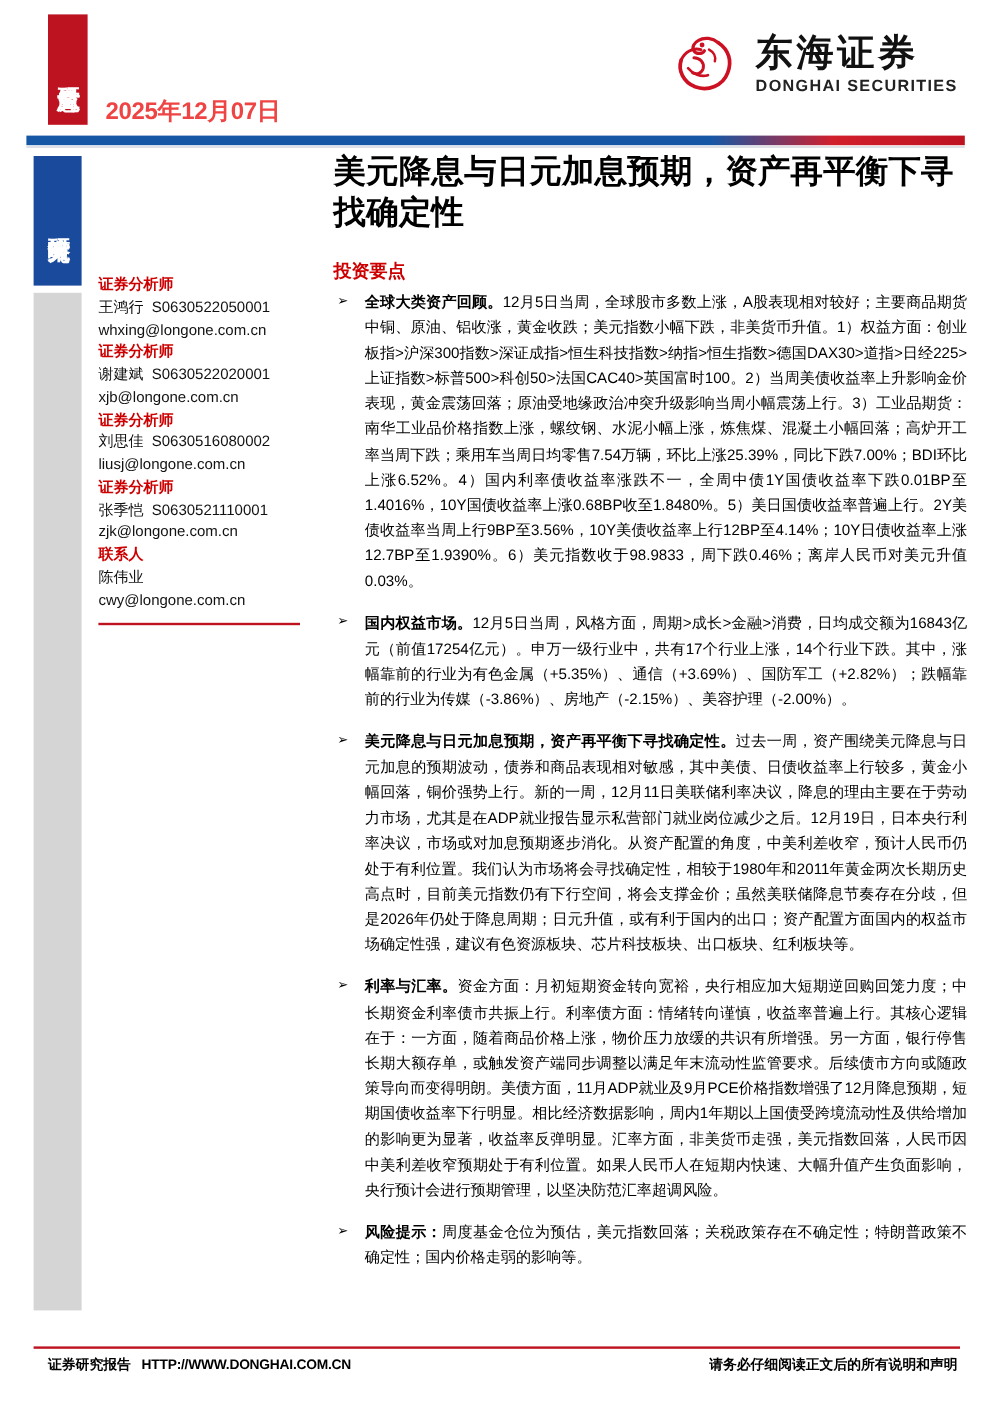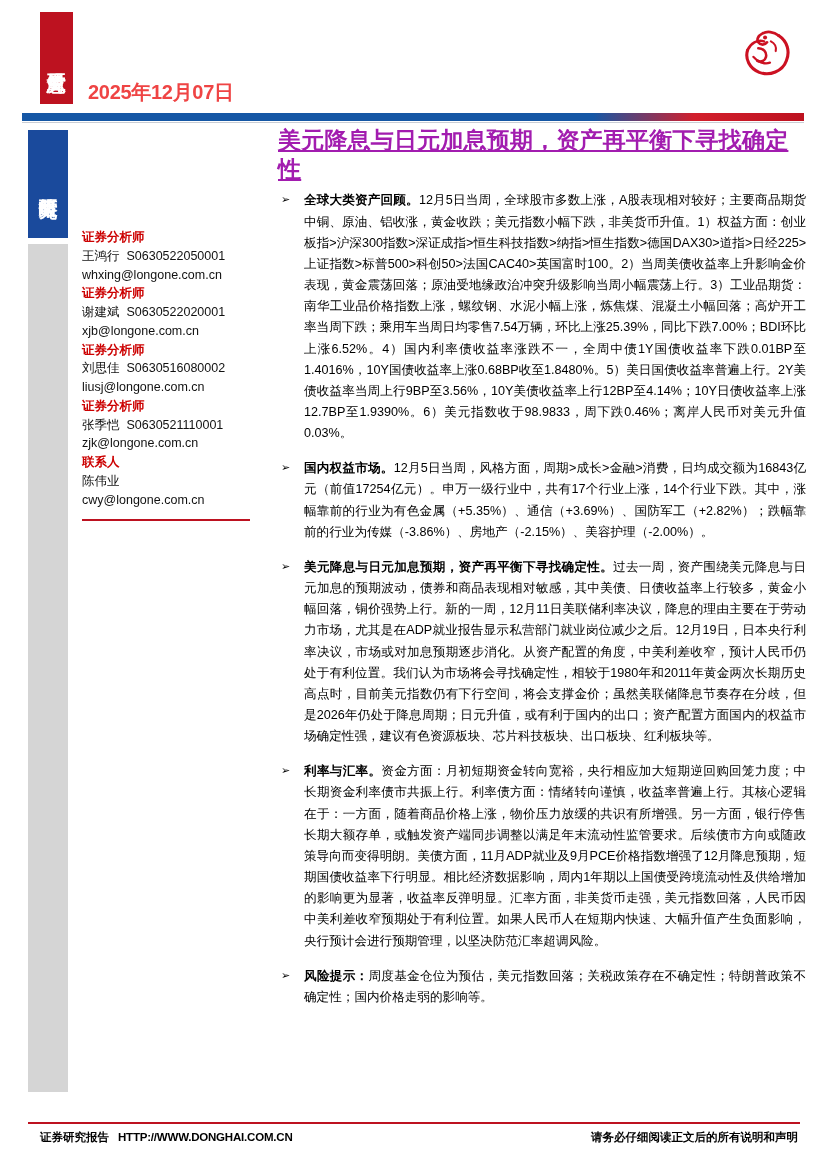--- a/index.html
+++ b/index.html
@@ -144,27 +144,26 @@
   }
 
   
   .main {
     position: absolute;
     left: 278px;
     top: 126px;
     width: 528px;
   }
   .doc-title {
-    color: #a21caf;
-    font-size: 23px;
+    color: #000000;
+    font-size: 27px;
     font-weight: bold;
     line-height: 1.27;
     letter-spacing: 0.2px;
     margin: 0 0 2px 0;
-    text-decoration: underline;
   }
   .doc-subtitle {
     text-align: right;
     color: #cc0000;
     font-size: 15.5px;
     font-weight: bold;
     margin-top: 4px;
     letter-spacing: 0.1px;
   }
   .section-heading {
@@ -235,20 +234,24 @@
     <g fill="none" stroke="#cc1122" stroke-width="3.2" stroke-linecap="round">
       <path d="M44 14 C53 20 56 30 52 40 C48 51 35 56 24 52 C14 48 9 38 12 29"></path>
       <path d="M12 29 C15 22 22 18 29 20" stroke-width="2.6"></path>
       <path d="M44 14 C39 10 32 9 27 12 C23 14 21 18 23 21 C25 24 30 24 32 21" stroke-width="2.8"></path>
       <path d="M23 27 C28 27 32 31 31 36 C30 40 26 42 22 40" stroke-width="2.6"></path>
       <path d="M18 36 C22 41 29 44 35 42" stroke-width="2.4"></path>
       <path d="M36 20 C40 22 42 26 41 30" stroke-width="2.2"></path>
     </g>
     <circle cx="30" cy="16" r="2.1" fill="#cc1122"></circle>
   </svg>
+  <div>
+    <div class="logo-text-cn">东海证券</div>
+    <div class="logo-text-en">DONGHAI SECURITIES</div>
+  </div>
 </div>
 
 <div class="header-rule"></div>
 <div class="header-rule-thin"></div>
 
 <div class="blue-tab">策略研究</div>
 <div class="gray-rail"></div>
 
 <div class="analyst-block">
   <div>
@@ -274,20 +277,21 @@
   <div>
     <div class="analyst-role">联系人</div>
     <div class="analyst-name">陈伟业</div>
     <div class="analyst-mail">cwy@longone.com.cn</div>
   </div>
   <div class="analyst-rule"></div>
 </div>
 
 <div class="main">
   <h1 class="doc-title">美元降息与日元加息预期，资产再平衡下寻找确定性</h1>
+  <div class="section-heading">投资要点</div>
 
   <div class="bullets">
     <div class="bullet">
       <span class="marker">➢</span>
       <b>全球大类资产回顾。</b><span>12月5日当周，全球股市多数上涨，A股表现相对较好；主要商品期货中铜、原油、铝收涨，黄金收跌；美元指数小幅下跌，非美货币升值。1）权益方面：创业板指&gt;沪深300指数&gt;深证成指&gt;恒生科技指数&gt;纳指&gt;恒生指数&gt;德国DAX30&gt;道指&gt;日经225&gt;上证指数&gt;标普500&gt;科创50&gt;法国CAC40&gt;英国富时100。2）当周美债收益率上升影响金价表现，黄金震荡回落；原油受地缘政治冲突升级影响当周小幅震荡上行。3）工业品期货：南华工业品价格指数上涨，螺纹钢、水泥小幅上涨，炼焦煤、混凝土小幅回落；高炉开工率当周下跌；乘用车当周日均零售7.54万辆，环比上涨25.39%，同比下跌7.00%；BDI环比上涨6.52%。4）国内利率债收益率涨跌不一，全周中债1Y国债收益率下跌0.01BP至1.4016%，10Y国债收益率上涨0.68BP收至1.8480%。5）美日国债收益率普遍上行。2Y美债收益率当周上行9BP至3.56%，10Y美债收益率上行12BP至4.14%；10Y日债收益率上涨12.7BP至1.9390%。6）美元指数收于98.9833，周下跌0.46%；离岸人民币对美元升值0.03%。</span>
     </div>
     <div class="bullet">
       <span class="marker">➢</span>
       <b>国内权益市场。</b><span>12月5日当周，风格方面，周期&gt;成长&gt;金融&gt;消费，日均成交额为16843亿元（前值17254亿元）。申万一级行业中，共有17个行业上涨，14个行业下跌。其中，涨幅靠前的行业为有色金属（+5.35%）、通信（+3.69%）、国防军工（+2.82%）；跌幅靠前的行业为传媒（-3.86%）、房地产（-2.15%）、美容护理（-2.00%）。</span>
     </div>

